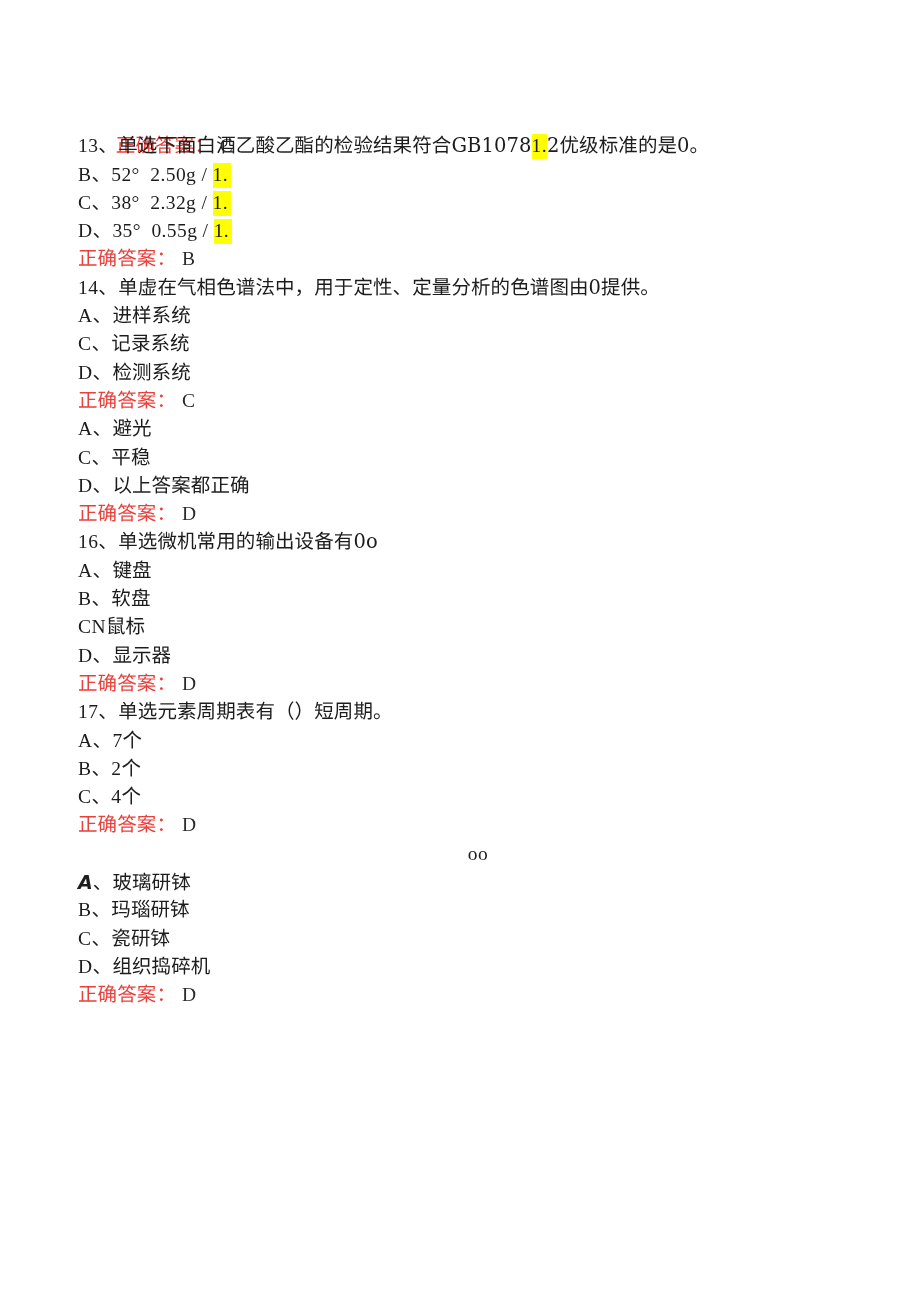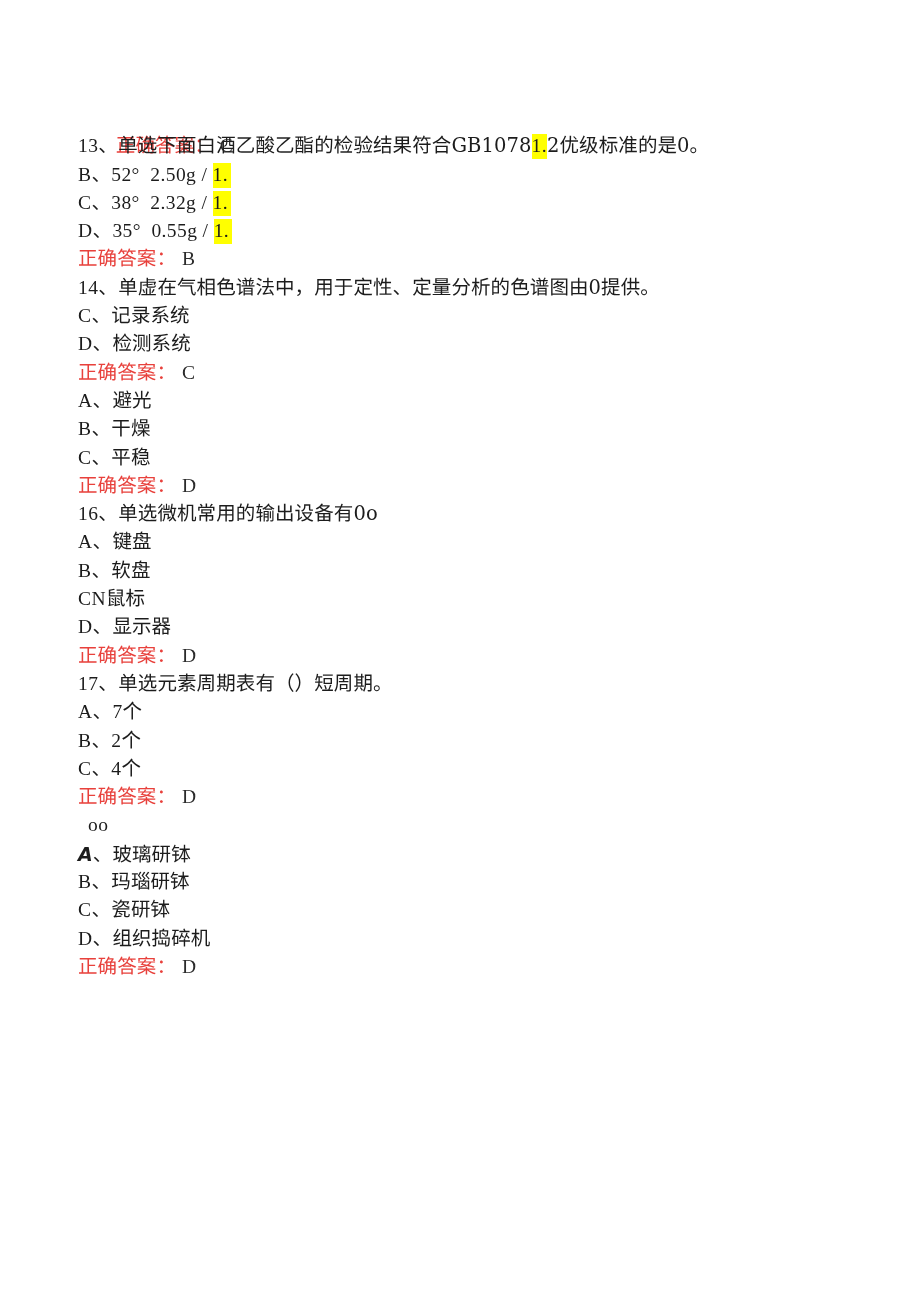--- a/index.html
+++ b/index.html
@@ -39,20 +39,21 @@
     font-size: 19.5px;
     line-height: 28.3px;
     height: 28.3px;
     white-space: pre;
     letter-spacing: 0.1px;
     color: #1c1c1c;
   }
   .line.stem-wrap {
     white-space: pre;
     padding-left: 10px;
+    text-align: center;
   }
 
   
   .line.answer {
     color: #e8413c;
   }
   .answer .ans-letter {
     color: #2b2b2b;
     padding-left: 6px;
   }
@@ -99,27 +100,28 @@
 
     <div class="line"><span class="lat">13、</span><span>单选</span><span>下面白酒乙酸乙酯的检验结果符合GB1078</span><span class="hl lat">1.</span><span>2优级标准的是0。</span></div>
 
     <div class="line"><span class="lat">B、</span><span class="lat">52°  2.50g / </span><span class="hl block-wide lat">1.</span></div>
     <div class="line"><span class="lat">C、</span><span class="lat">38°  2.32g / </span><span class="hl block-wide lat">1.</span></div>
     <div class="line"><span class="lat">D、</span><span class="lat">35°  0.55g / </span><span class="hl block-wide lat">1.</span></div>
 
     <div class="line answer"><span>正确答案：</span><span class="ans-letter lat">B</span></div>
 
     <div class="line"><span class="lat">14、</span><span>单虚</span><span>在气相色谱法中，用于定性、定量分析的色谱图由0提供。</span></div>
+    <div class="line"><span class="lat">A、</span><span>进样系统</span></div>
     <div class="line"><span class="lat">C、</span><span>记录系统</span></div>
     <div class="line"><span class="lat">D、</span><span>检测系统</span></div>
     <div class="line answer"><span>正确答案：</span><span class="ans-letter lat">C</span></div>
 
     <div class="line"><span class="lat">A、</span><span>避光</span></div>
-    <div class="line"><span class="lat">B、</span><span>干燥</span></div>
     <div class="line"><span class="lat">C、</span><span>平稳</span></div>
+    <div class="line"><span class="lat">D、</span><span>以上答案都正确</span></div>
     <div class="line answer"><span>正确答案：</span><span class="ans-letter lat">D</span></div>
 
     <div class="line"><span class="lat">16、</span><span>单选</span><span>微机常用的输出设备有0o</span></div>
     <div class="line"><span class="lat">A、</span><span>键盘</span></div>
     <div class="line"><span class="lat">B、</span><span>软盘</span></div>
     <div class="line"><span class="lat">CN</span><span>鼠标</span></div>
     <div class="line"><span class="lat">D、</span><span>显示器</span></div>
     <div class="line answer"><span>正确答案：</span><span class="ans-letter lat">D</span></div>
 
     <div class="line"><span class="lat">17、</span><span>单选</span><span>元素周期表有（）短周期。</span></div>

